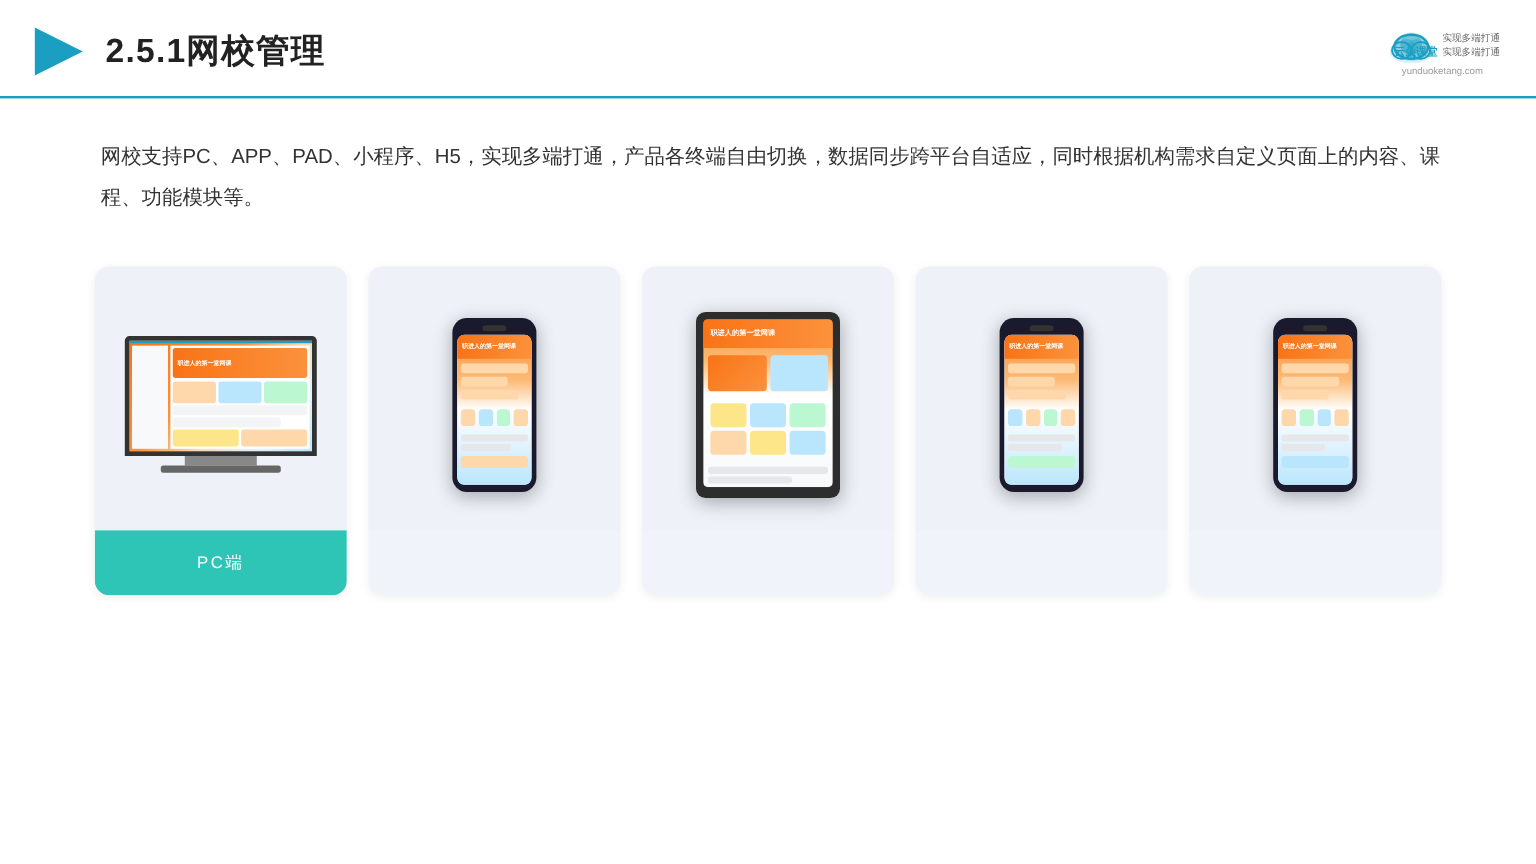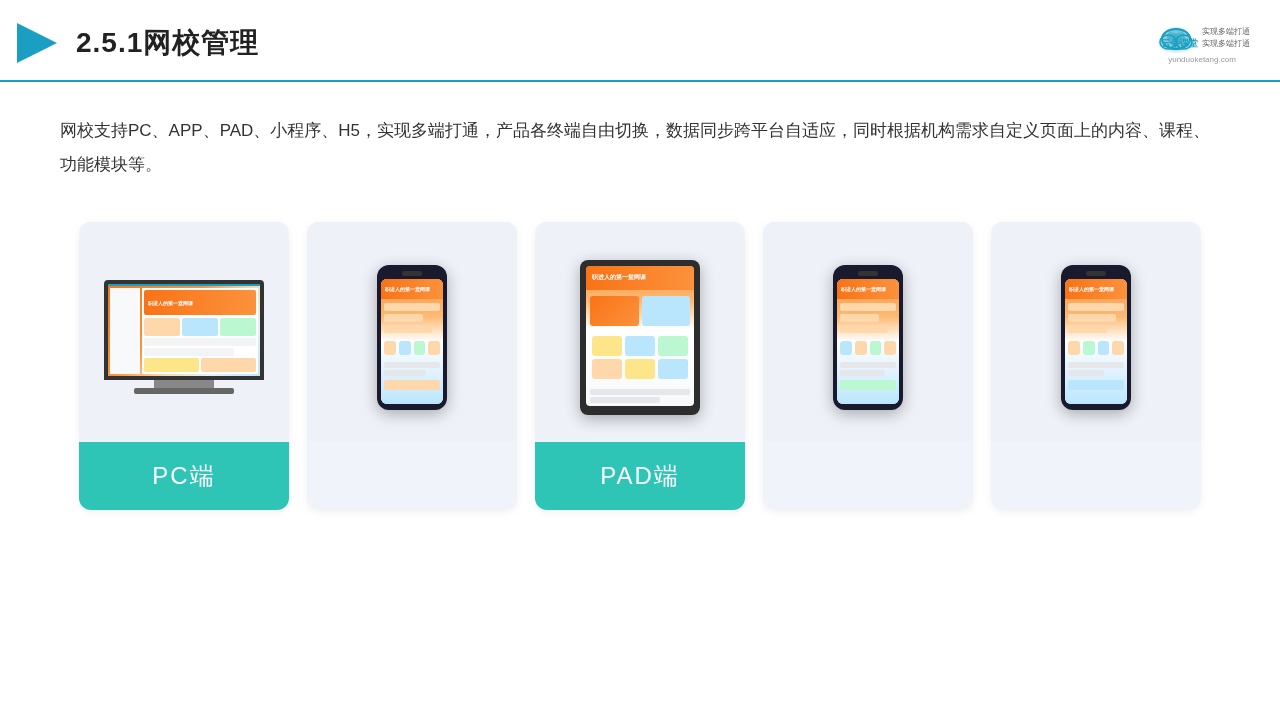--- a/index.html
+++ b/index.html
@@ -10,42 +10,42 @@
       font-family: 'Microsoft YaHei', 'PingFang SC', sans-serif;
       overflow: hidden;
       position: relative;
     }
 
     
     .header {
       display: flex;
       align-items: center;
       justify-content: space-between;
-      padding: 18px 30px 12px 12px;
+      padding: 18px 30px 12px 24px;
       border-bottom: 2px solid #1a9fc2;
     }
     .header-left {
       display: flex;
       align-items: center;
       gap: 14px;
     }
     .play-icon {
       width: 50px;
       height: 50px;
     }
     .page-title {
       font-size: 28px;
       font-weight: bold;
       color: #222;
       letter-spacing: 1px;
     }
 
     
     .description {
-      padding: 32px 60px 10px 60px;
+      padding: 32px 60px 10px 84px;
       font-size: 17px;
       line-height: 2;
       color: #333;
     }
 
     
     .cards-container {
       display: flex;
       gap: 18px;
       padding: 30px 50px 20px 50px;
@@ -246,21 +246,21 @@
     .tablet-cell.blue { background: #bae6fd; }
     .tablet-cell.green { background: #bbf7d0; }
     .tablet-cell.yellow { background: #fde68a; }
 
     
     .card-label {
       width: 100%;
       background: #2ec4b6;
       color: #fff;
       text-align: center;
-      font-size: 24px;
+      font-size: 14px;
       font-weight: 500;
       padding: 18px 10px;
       letter-spacing: 2px;
     }
 
     
     .logo-wrapper {
       display: flex;
       flex-direction: column;
       align-items: center;
@@ -411,21 +411,20 @@
               <div class="tablet-cell blue"></div>
             </div>
             <div style="padding:4px;">
               <div style="height:6px;background:#e5e7eb;border-radius:2px;margin-bottom:2px;"></div>
               <div style="height:6px;background:#e5e7eb;border-radius:2px;width:70%;"></div>
             </div>
           </div>
         </div>
       </div>
     </div>
-    <div class="card-label">PAD端</div>
   </div>
 
   <div class="card">
     <div class="card-image-area">
       <div class="phone-mockup">
         <div class="phone-notch"></div>
         <div class="phone-screen">
           <div class="phone-screen-content">
             <div class="phone-header-bar">
               <span class="phone-header-text">职进人的第一堂网课</span>

